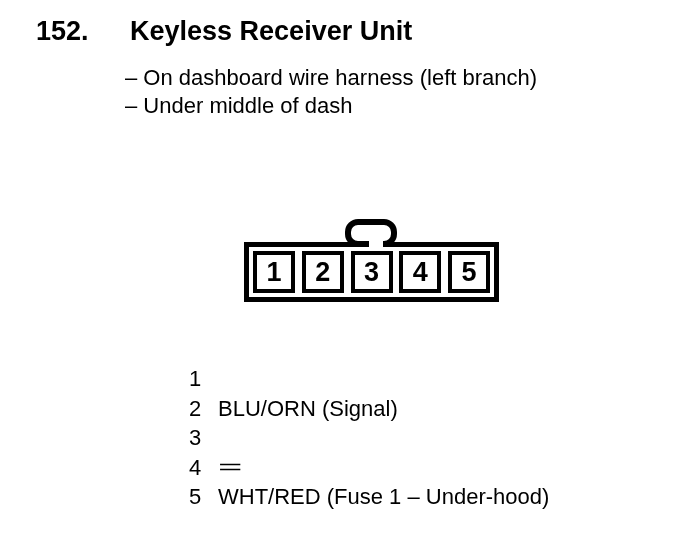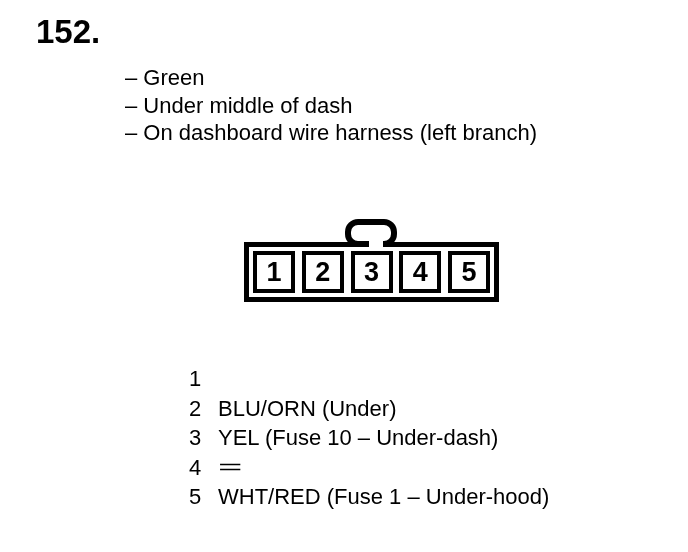--- a/index.html
+++ b/index.html
@@ -9,21 +9,21 @@
     font-family: "Liberation Sans", sans-serif;
     color: #000000;
     position: relative;
     overflow: hidden;
   }
   .page { position: absolute; inset: 0; }
 
   
   .title {
     position: absolute; left: 36px; top: 15px;
-    font-size: 33px; line-height: 33px; font-weight: bold;
+    font-size: 27px; line-height: 33px; font-weight: bold;
     white-space: nowrap; display: flex;
   }
   .title .num { display: inline-block; width: 94px; }
 
   
   .notes {
     position: absolute; left: 125px; top: 64px;
     font-size: 22px; line-height: 27.5px;
     white-space: nowrap;
   }
@@ -76,26 +76,26 @@
     transform-origin: left center;
   }
 </style>
 </head>
 <body>
 
 <div class="page">
 
   <div class="title">
     <span class="num">152.</span>
+    <span class="ttl">Keyless Receiver Unit</span>
   </div>
 
   <div class="notes">
-    <div class="note">– Green</div>
+    <div class="note">– On dashboard wire harness (left branch)</div>
     <div class="note">– Under middle of dash</div>
-    <div class="note">– On dashboard wire harness (left branch)</div>
   </div>
 
   <div class="connector">
     <div class="clip"></div>
     <div class="clip-notch"></div>
     <div class="cells">
       <div class="cell">
         <span>1</span>
       </div>
       <div class="cell">
@@ -112,25 +112,24 @@
       </div>
     </div>
   </div>
 
   <div class="pins">
     <div class="pin-row">
       <span class="pin-num">1</span>
     </div>
     <div class="pin-row">
       <span class="pin-num">2</span>
-      <span class="pin-desc">BLU/ORN (Under)</span>
+      <span class="pin-desc">BLU/ORN (Signal)</span>
     </div>
     <div class="pin-row">
       <span class="pin-num">3</span>
-      <span class="pin-desc">YEL (Fuse 10 – Under-dash)</span>
     </div>
     <div class="pin-row">
       <span class="pin-num">4</span>
       <span class="pin-desc nc">=</span>
     </div>
     <div class="pin-row">
       <span class="pin-num">5</span>
       <span class="pin-desc">WHT/RED (Fuse 1 – Under-hood)</span>
     </div>
   </div>

